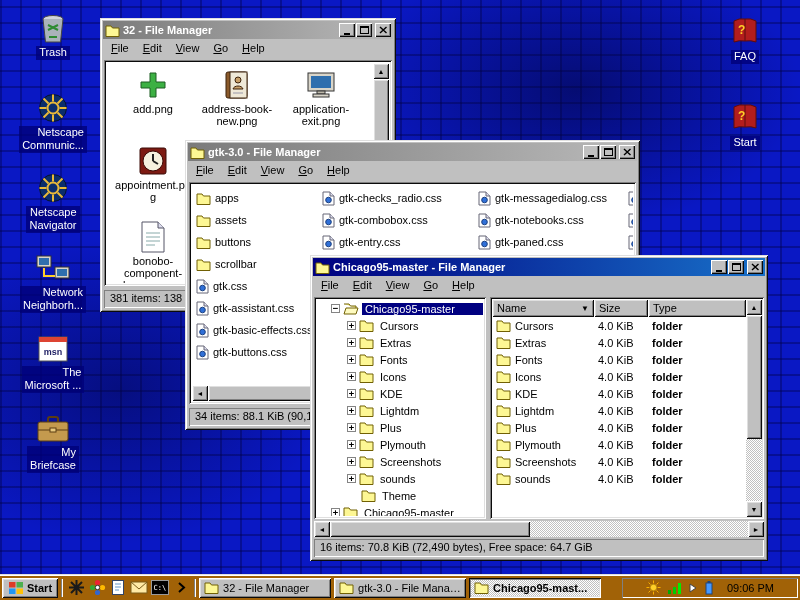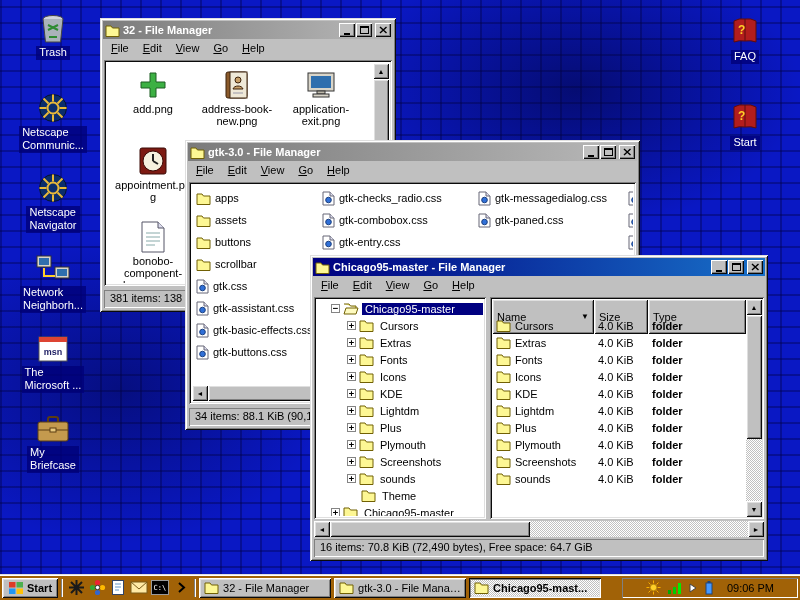--- a/index.html
+++ b/index.html
@@ -11,21 +11,21 @@
     repeating-linear-gradient(0deg, rgba(0,0,70,.38) 0 2px, transparent 2px 16px),
     repeating-linear-gradient(90deg, rgba(0,0,70,.38) 0 2px, transparent 2px 20px);}
   .ic{display:inline-flex;align-items:center;justify-content:center;flex:none;}
   .ic svg{display:block;}
   
   .desk-col{position:absolute;display:flex;flex-direction:column;z-index:1;}
   .desk-col.left{left:14px;top:10px;width:78px;gap:4px;}
   .desk-col.right{left:710px;top:14px;width:70px;gap:10px;}
   .desk-icon{height:76px;display:flex;flex-direction:column;align-items:center;}
   .desk-icon .ic{height:34px;align-items:flex-end;}
-  .desk-label{margin-top:2px;font-size:11px;line-height:13px;color:#fff;text-align:left;white-space:pre-line;background:rgba(0,0,120,.78);padding:0 3px 1px;}
+  .desk-label{margin-top:2px;font-size:11px;line-height:13px;color:#fff;text-align:right;white-space:pre-line;background:rgba(0,0,120,.78);padding:0 3px 1px;}
   
   .win95{position:absolute;background:#c0c0c0;box-shadow:inset 1px 1px 0 #dfdfdf,inset -1px -1px 0 #0a0a0a,inset 2px 2px 0 #fff,inset -2px -2px 0 #808080;}
   .w1{left:100px;top:18px;width:296px;height:294px;z-index:2;}
   .w2{left:185px;top:140px;width:455px;height:290px;z-index:3;}
   .w3{left:310px;top:255px;width:458px;height:306px;z-index:4;}
   .titlebar{position:absolute;top:3px;left:3px;right:3px;height:18px;display:flex;align-items:center;gap:3px;padding:0 2px;}
   .titlebar.active{background:linear-gradient(90deg,#000080,#1870c8);}
   .titlebar.inactive{background:linear-gradient(90deg,#7b7b7b,#b9b9b9);}
   .tb-title{flex:1;font-size:11px;font-weight:bold;color:#fff;white-space:nowrap;overflow:hidden;}
   .tb-btns{display:flex;align-items:center;}
@@ -64,21 +64,21 @@
   .main3{position:absolute;top:42px;left:4px;right:4px;bottom:42px;display:flex;}
   .tree-pane{width:172px;flex:none;position:relative;overflow:hidden;}
   .tree-inner{position:absolute;inset:3px;overflow:hidden;}
   .splitter{width:4px;flex:none;}
   .list-pane{flex:1;position:relative;overflow:hidden;}
   .tree-row{height:17px;display:flex;align-items:center;gap:3px;font-size:11px;white-space:nowrap;overflow:hidden;}
   .expander{width:9px;height:9px;flex:none;background:#fff;border:1px solid #848484;font:bold 9px/7px "DejaVu Sans Mono",monospace;text-align:center;color:#000;}
   .expander-spacer{width:11px;flex:none;}
   .tree-label{padding:0 3px;overflow:hidden;}
   .tree-label.selected{background:#000080;color:#fff;flex:1;}
-  .list-header{position:absolute;top:2px;left:2px;right:18px;height:35px;display:flex;}
+  .list-header{position:absolute;top:2px;left:2px;right:18px;height:18px;display:flex;}
   .header-cell{display:flex;align-items:center;font-size:11px;padding:0 5px;background:#c0c0c0;box-shadow:inset 1px 1px 0 #fff,inset -1px -1px 0 #0a0a0a,inset 2px 2px 0 #dfdfdf,inset -2px -2px 0 #808080;}
   .header-cell.h0{width:102px;}.header-cell.h1{width:54px;}.header-cell.h2{flex:1;}
   .sort-arrow{margin-left:auto;font-size:8px;}
   .list-rows{position:absolute;top:20px;left:2px;right:18px;bottom:2px;overflow:hidden;}
   .table-row{height:17px;display:flex;align-items:center;font-size:11px;}
   .name-cell{width:102px;flex:none;display:flex;align-items:center;gap:4px;padding-left:4px;overflow:hidden;white-space:nowrap;}
   .size-cell{width:54px;flex:none;padding-left:4px;}
   .type-cell{flex:1;padding-left:4px;font-weight:bold;}
   .vscroll3{position:absolute;top:2px;right:2px;bottom:2px;}
   .w3 .vthumb{height:124px;width:16px;}
@@ -435,20 +435,30 @@
       <div class="file-col c2">
           <div class="list-row">
             <span class="ic">
               <svg width="13" height="15" viewBox="0 0 13 15">
                 <path d="M1 1h7l4 4v9H1z" fill="#fff" stroke="#667"></path>
                 <path d="M8 1v4h4" fill="#dde" stroke="#667"></path>
                 <circle cx="6.5" cy="9" r="2.8" fill="#3070d8" stroke="#1a3f80"></circle>
               </svg>
             </span>
             <span class="row-label">gtk-messagedialog.css</span>
+          </div>
+          <div class="list-row">
+            <span class="ic">
+              <svg width="13" height="15" viewBox="0 0 13 15">
+                <path d="M1 1h7l4 4v9H1z" fill="#fff" stroke="#667"></path>
+                <path d="M8 1v4h4" fill="#dde" stroke="#667"></path>
+                <circle cx="6.5" cy="9" r="2.8" fill="#3070d8" stroke="#1a3f80"></circle>
+              </svg>
+            </span>
+            <span class="row-label">gtk-notebooks.css</span>
           </div>
           <div class="list-row">
             <span class="ic">
               <svg width="13" height="15" viewBox="0 0 13 15">
                 <path d="M1 1h7l4 4v9H1z" fill="#fff" stroke="#667"></path>
                 <path d="M8 1v4h4" fill="#dde" stroke="#667"></path>
                 <circle cx="6.5" cy="9" r="2.8" fill="#3070d8" stroke="#1a3f80"></circle>
               </svg>
             </span>
             <span class="row-label">gtk-paned.css</span>

